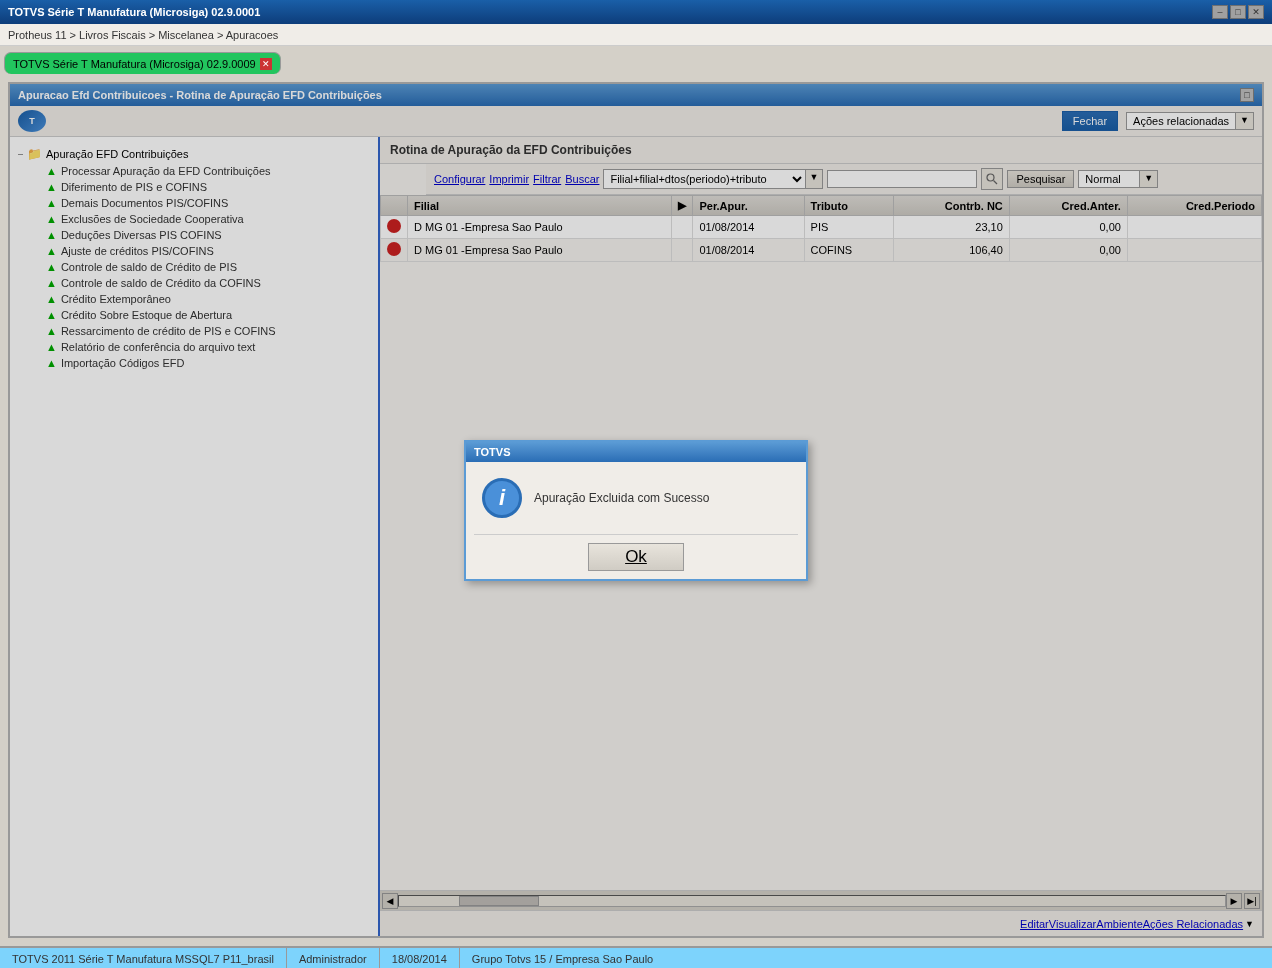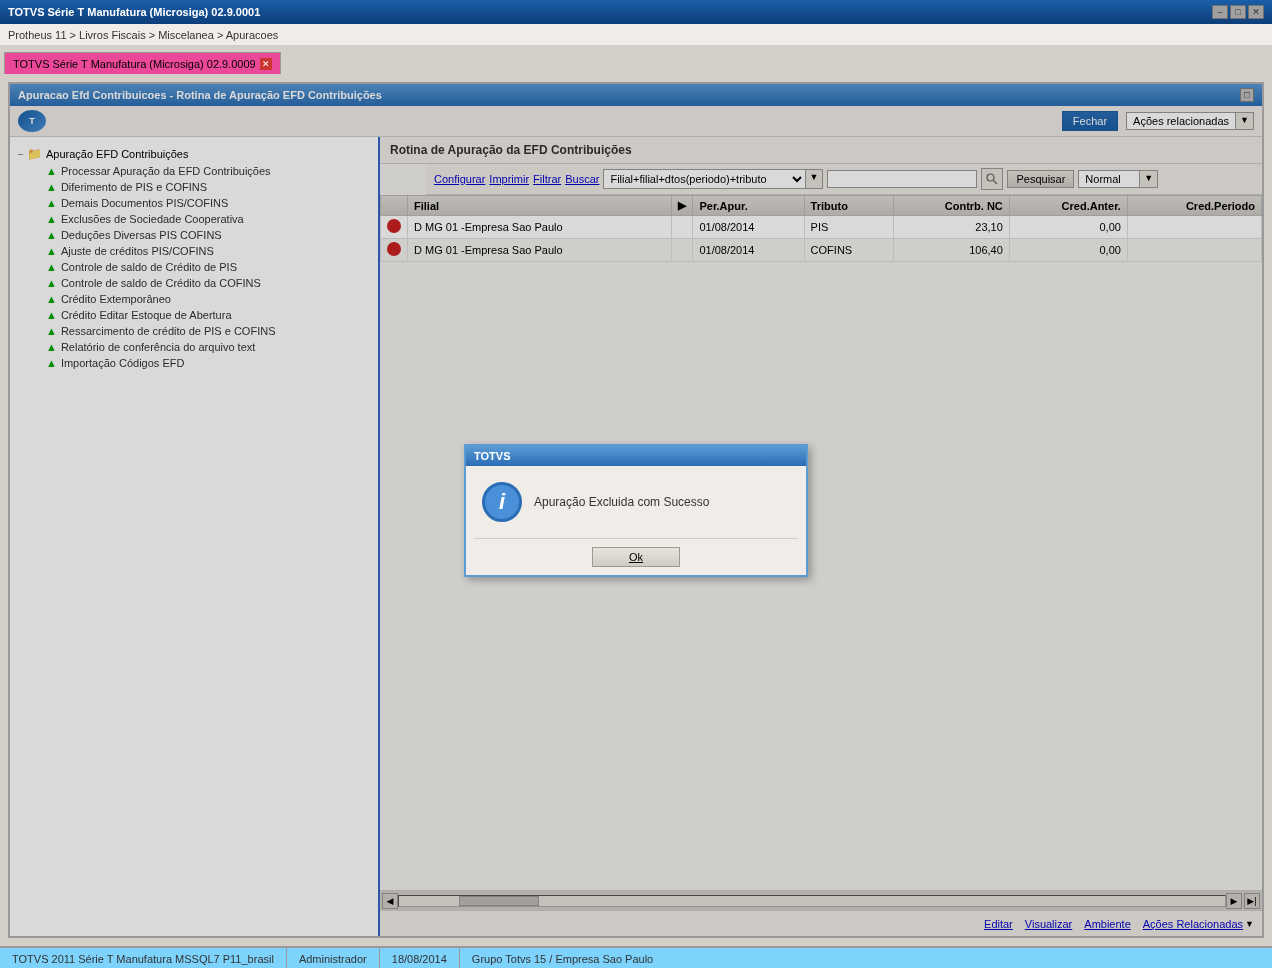--- a/index.html
+++ b/index.html
@@ -57,21 +57,21 @@
     .tab {
       background: #e8e4dc;
       border: 1px solid #999;
       border-bottom: none;
       padding: 4px 8px;
       font-size: 11px;
       cursor: pointer;
       display: flex; align-items: center; gap: 4px;
       height: 22px;
     }
-    .tab.active { background: #ec4899; }
+    .tab.active { background: #22c55e; border-radius: 7px; }
     .tab-close {
       width: 12px; height: 12px;
       background: #cc3333;
       border: none;
       color: white;
       font-size: 9px;
       cursor: pointer;
       display: flex; align-items: center; justify-content: center;
     }
 
@@ -349,21 +349,21 @@
 
     
     #footer-bar {
       height: 26px;
       background: #f0ede8;
       border-top: 1px solid #ccc;
       display: flex;
       align-items: center;
       justify-content: flex-end;
       padding: 0 8px;
-      gap: 12px;
+      gap: 0;
     }
     .footer-link {
       color: #0000cc;
       text-decoration: underline;
       cursor: pointer;
       font-size: 11px;
     }
     .footer-dropdown {
       display: flex;
       align-items: center;
@@ -437,21 +437,21 @@
     #dialog-separator { height: 1px; background: #ccc; margin: 0 8px; }
     #dialog-footer {
       padding: 8px;
       display: flex;
       justify-content: center;
     }
     #ok-btn {
       background: linear-gradient(to bottom, #e8e4dc, #d0ccc4);
       border: 1px solid #999;
       padding: 3px 36px;
-      font-size: 11px;
+      font-size: 17px;
       cursor: pointer;
       text-decoration: underline;
     }
   </style>
 </head>
 <body>
 
 <div id="title-bar">
   <span id="title-bar-title">TOTVS Série T Manufatura (Microsiga) 02.9.0001</span>
   <div id="title-bar-controls">
@@ -534,21 +534,21 @@
           <div class="tree-item">
             <span class="tree-leaf-icon">▲</span>
             <span>Controle de saldo de Crédito da COFINS</span>
           </div>
           <div class="tree-item">
             <span class="tree-leaf-icon">▲</span>
             <span>Crédito Extemporâneo</span>
           </div>
           <div class="tree-item">
             <span class="tree-leaf-icon">▲</span>
-            <span>Crédito Editar Estoque de Abertura</span>
+            <span>Crédito Sobre Estoque de Abertura</span>
           </div>
           <div class="tree-item">
             <span class="tree-leaf-icon">▲</span>
             <span>Ressarcimento de crédito de PIS e COFINS</span>
           </div>
           <div class="tree-item">
             <span class="tree-leaf-icon">▲</span>
             <span>Relatório de conferência do arquivo text</span>
           </div>
           <div class="tree-item">

